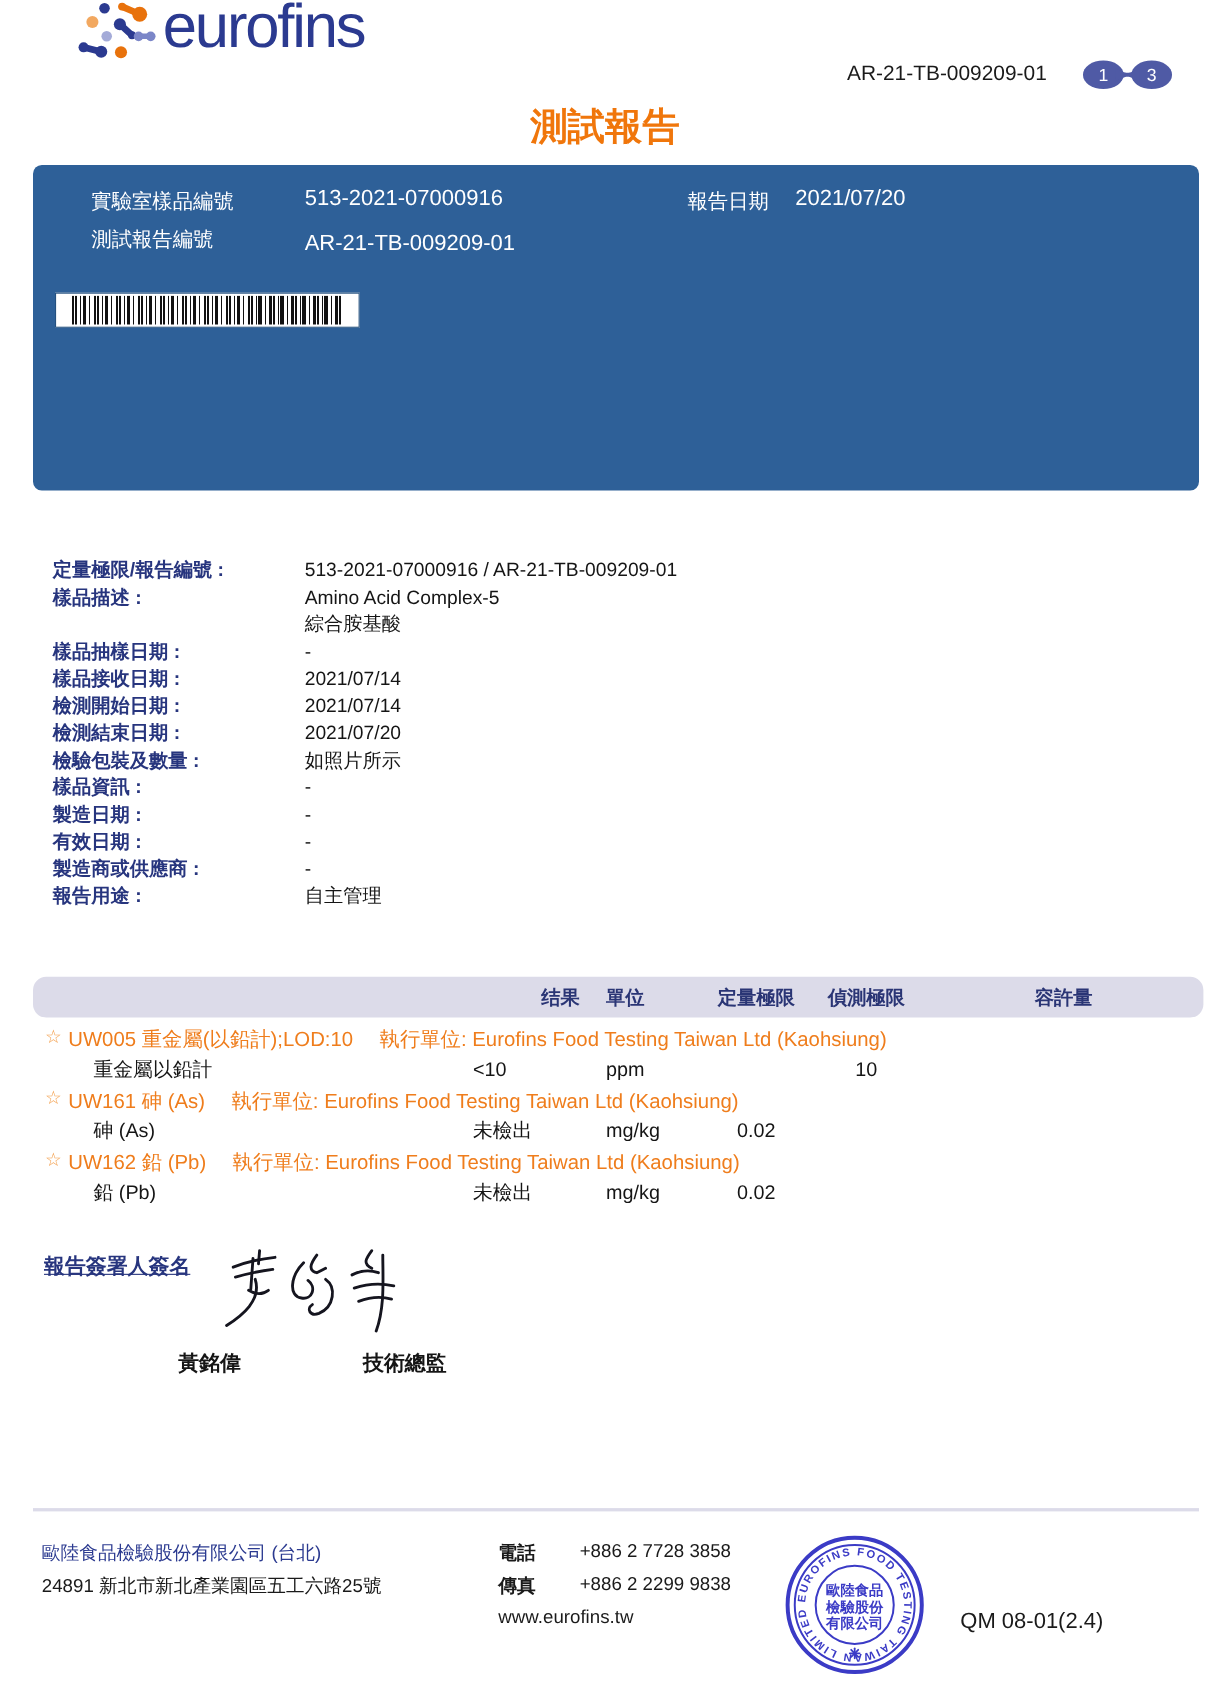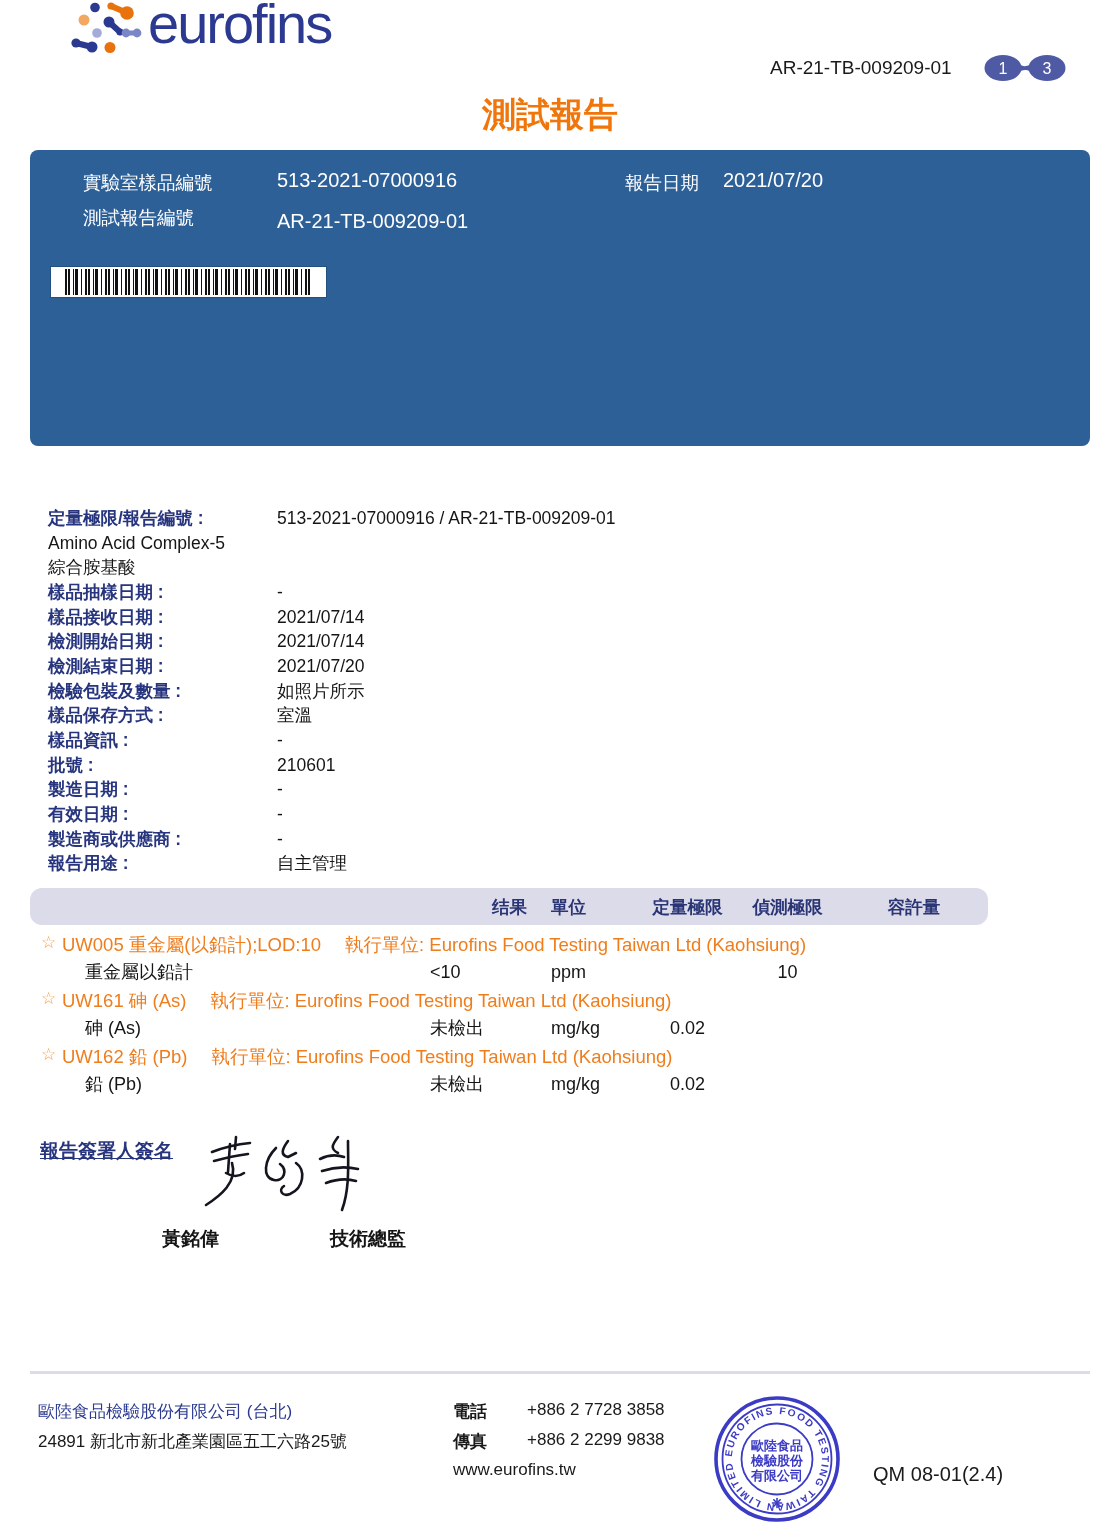--- a/index.html
+++ b/index.html
@@ -25,21 +25,21 @@
 
   
   .intro { position:absolute; left:48px; top:450px; font-size:21px; font-weight:bold; color:#27357e; }
   .details { position:absolute; left:48px; top:506px; width:960px; }
   .d-row { display:flex; line-height:24.65px; font-size:17.5px; }
   .d-label { width:229px; flex:0 0 229px; color:#27357e; font-weight:bold; }
   .d-value { color:#151515; }
   .d-value .v2 { display:block; }
 
   
-  .res-header { position:absolute; left:30px; top:888px; width:958px; height:37px; background:#dcdbe9; border-radius:12px;
+  .res-header { position:absolute; left:30px; top:888px; width:1064px; height:37px; background:#dcdbe9; border-radius:12px;
     display:grid; grid-template-columns:400px 115px 95px 95px 105px 1fr; align-items:center;
     font-size:17.5px; font-weight:bold; color:#2a3575; }
   .res-header .c-res { text-align:right; padding-right:18px; }
   .res-header .c-unit { padding-left:6px; }
   .res-header .c-loq, .res-header .c-lod, .res-header .c-allow { text-align:center; }
 
   .res-body { position:absolute; left:30px; top:930px; width:1050px; }
   .r-code { position:relative; height:28px; display:flex; align-items:center; color:#ef7d1c; font-size:18.5px; }
   .r-code .star { position:absolute; left:11px; top:4px; font-size:17px; color:#f4a14f; line-height:1; }
   .r-code .code { margin-left:32px; white-space:nowrap; }
@@ -121,20 +121,21 @@
     </div>
   </div>
 
 
   <div class="details">
     <div class="d-row">
         <span class="d-label">定量極限/報告編號 :</span>
         <span class="d-value">513-2021-07000916  /  AR-21-TB-009209-01</span>
       </div>
     <div class="d-row">
+        <span class="d-label">樣品描述 :</span>
         <span class="d-value"><span>Amino Acid Complex-5</span><span class="v2">綜合胺基酸</span></span>
       </div>
     <div class="d-row">
         <span class="d-label">樣品抽樣日期 :</span>
         <span class="d-value">-</span>
       </div>
     <div class="d-row">
         <span class="d-label">樣品接收日期 :</span>
         <span class="d-value">2021/07/14</span>
       </div>
@@ -144,30 +145,22 @@
       </div>
     <div class="d-row">
         <span class="d-label">檢測結束日期 :</span>
         <span class="d-value">2021/07/20</span>
       </div>
     <div class="d-row">
         <span class="d-label">檢驗包裝及數量 :</span>
         <span class="d-value">如照片所示</span>
       </div>
     <div class="d-row">
-        <span class="d-label">樣品保存方式 :</span>
-        <span class="d-value">室溫</span>
-      </div>
-    <div class="d-row">
         <span class="d-label">樣品資訊 :</span>
         <span class="d-value">-</span>
-      </div>
-    <div class="d-row">
-        <span class="d-label">批號 :</span>
-        <span class="d-value">210601</span>
       </div>
     <div class="d-row">
         <span class="d-label">製造日期 :</span>
         <span class="d-value">-</span>
       </div>
     <div class="d-row">
         <span class="d-label">有效日期 :</span>
         <span class="d-value">-</span>
       </div>
     <div class="d-row">

